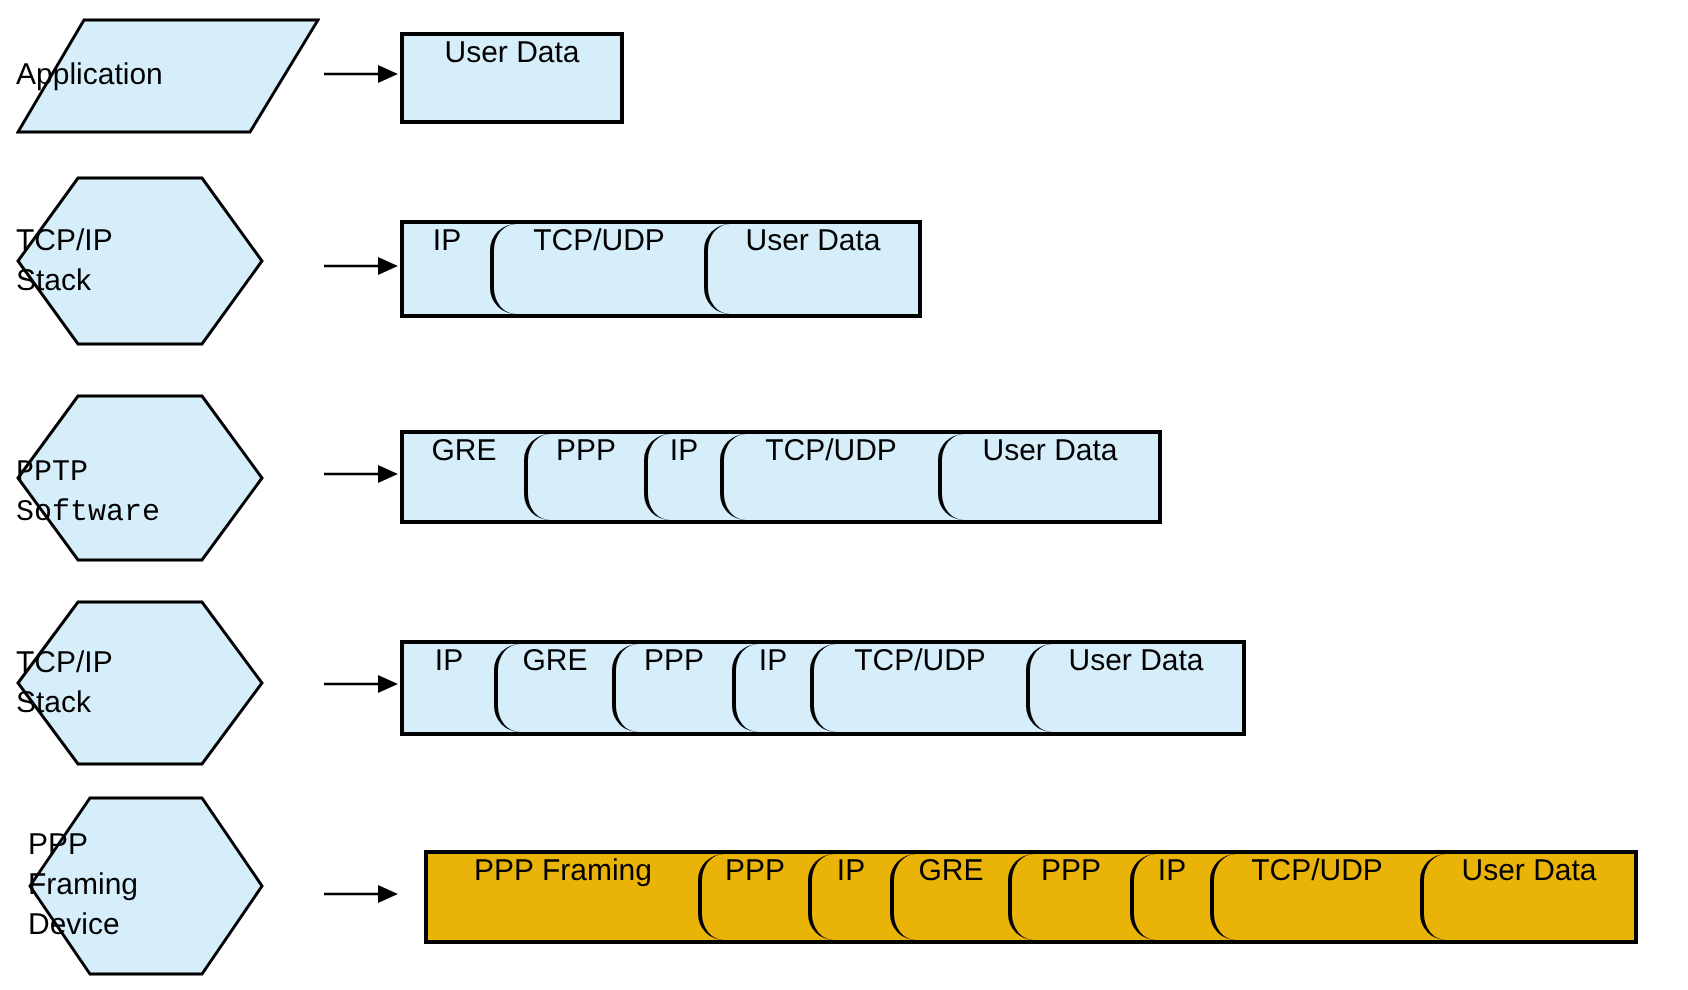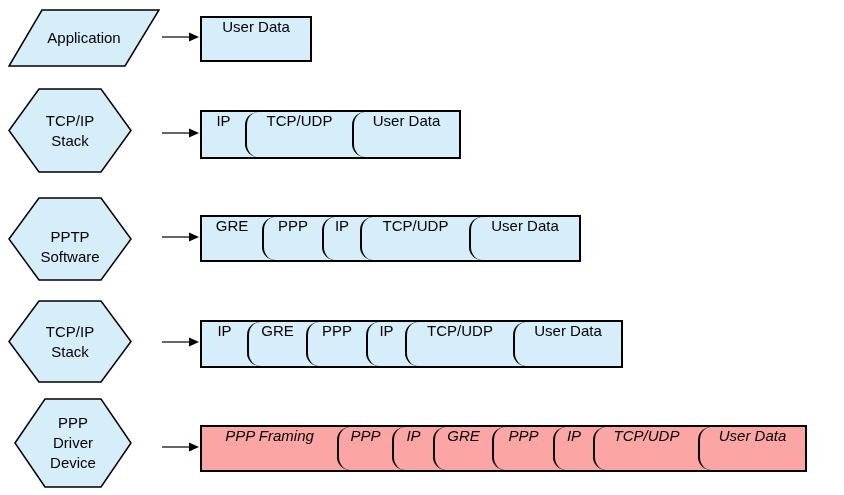--- a/index.html
+++ b/index.html
@@ -24,21 +24,21 @@
     position: absolute;
   }
   .shape svg {
     display: block;
   }
   .shape-text {
     position: absolute;
     left: 0; top: 0; right: 0; bottom: 0;
     display: flex;
     flex-direction: column;
-    align-items: center;
+    align-items: flex-start;
     justify-content: center;
     font-size: 15px;
     line-height: 20px;
     color: #000000;
     text-align: center;
   }
   .arrow {
     position: absolute;
   }
   .strip {
@@ -104,21 +104,21 @@
         </div>
         <div class="cell" style="width: 107px; border-left-color: rgb(0, 0, 0);">
           <span>TCP/UDP</span>
         </div>
         <div class="cell" style="width: 107px; border-left-color: rgb(0, 0, 0);">
           <span>User Data</span>
         </div>
       </div>
     </div>
     <div class="row">
-      <div class="shape" style="left: 8px; top: 197px; width: 124px; height: 100px;">
+      <div class="shape" style="left: 8px; top: 197px; width: 124px; height: 100px; font-family: Liberation Mono, monospace;">
         <svg width="124" height="84" viewBox="0 0 124 84">
           <polygon points="1,42 31,1 93,1 123,42 93,83 31,83" fill="#D6EDFA" stroke="#000000" stroke-width="1.5"></polygon>
         </svg>
         <div class="shape-text">
           <div>PPTP</div>
           <div>Software</div>
         </div>
       </div>
       <svg class="arrow" width="37" height="12" viewBox="0 0 37 12" style="left: 162px; top: 230.5px;">
         <line x1="0" y1="6" x2="28" y2="6" stroke="#000000" stroke-width="1.2"></line>
@@ -177,29 +177,29 @@
         </div>
       </div>
     </div>
     <div class="row">
       <div class="shape" style="left: 14px; top: 398px; width: 118px; height: 90px;">
         <svg width="118" height="90" viewBox="0 0 118 90">
           <polygon points="1,45 31,1 87,1 117,45 87,89 31,89" fill="#D6EDFA" stroke="#000000" stroke-width="1.5"></polygon>
         </svg>
         <div class="shape-text">
           <div>PPP</div>
-          <div>Driver</div>
+          <div>Framing</div>
           <div>Device</div>
         </div>
       </div>
       <svg class="arrow" width="37" height="12" viewBox="0 0 37 12" style="left: 162px; top: 440.5px;">
         <line x1="0" y1="6" x2="28" y2="6" stroke="#000000" stroke-width="1.2"></line>
         <polygon points="27,1.5 37,6 27,10.5" fill="#000000"></polygon>
       </svg>
-      <div class="strip" style="left: 200px; top: 425px; height: 43px; background: #fca5a5; border-color: rgb(0, 0, 0); font-style: italic;">
+      <div class="strip" style="left: 212px; top: 425px; height: 43px; background: #eab308; border-color: rgb(0, 0, 0);">
         <div class="cell" style="width: 135px; border-left-color: rgb(0, 0, 0);">
           <span>PPP Framing</span>
         </div>
         <div class="cell" style="width: 55px; border-left-color: rgb(0, 0, 0);">
           <span>PPP</span>
         </div>
         <div class="cell" style="width: 41px; border-left-color: rgb(0, 0, 0);">
           <span>IP</span>
         </div>
         <div class="cell" style="width: 59px; border-left-color: rgb(0, 0, 0);">

